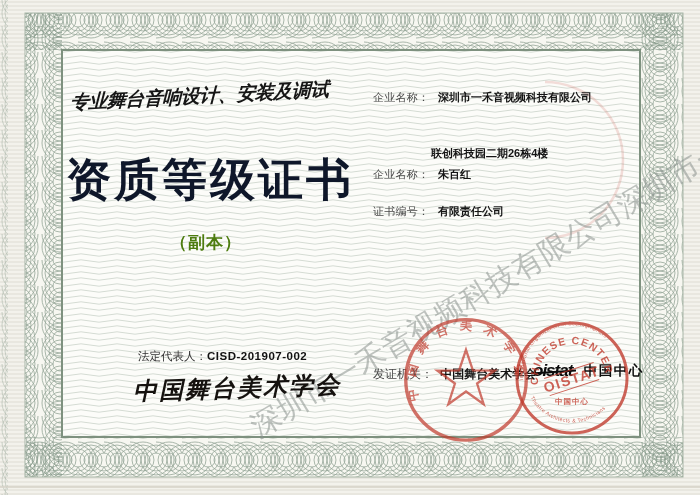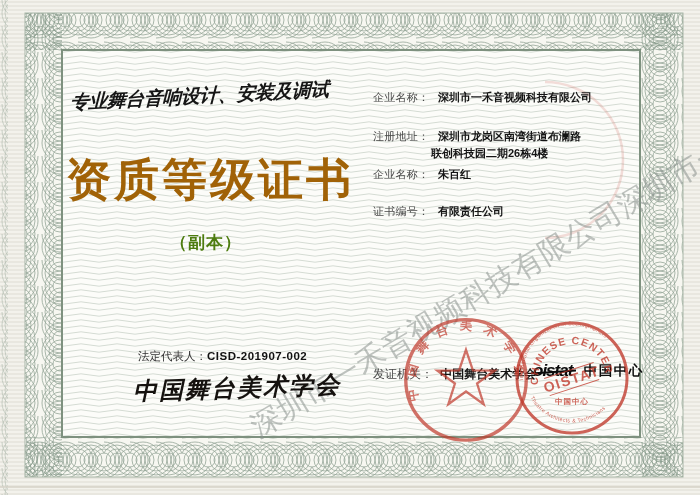--- a/index.html
+++ b/index.html
@@ -9,21 +9,21 @@
   .stage *{box-sizing:border-box;}
   .abs{position:absolute;}
   .bg{position:absolute;left:0;top:0;z-index:0;}
   
   .watermark{position:absolute;left:243px;top:412px;z-index:1;white-space:nowrap;
     transform:rotate(-31deg);transform-origin:0 0;font-size:30px;letter-spacing:.5px;
     color:rgba(138,145,142,.55);font-weight:400;}
   
   .subtitle{left:70px;top:90px;z-index:2;font-size:19px;font-weight:bold;font-style:italic;
     color:#161616;letter-spacing:-.5px;transform:rotate(-3deg) skewX(-4deg);transform-origin:0 50%;}
-  .title{left:66px;top:150px;z-index:2;font-size:45px;font-weight:bold;color:#a16207;letter-spacing:3px;}
+  .title{left:66px;top:150px;z-index:2;font-size:45px;font-weight:bold;color:#0f172a;letter-spacing:3px;}
   .copy{left:170px;top:231px;z-index:2;font-size:17px;font-weight:bold;color:#4d7c0f;letter-spacing:1px;}
   
   .row{position:absolute;left:373px;z-index:2;font-size:11px;color:#474747;white-space:nowrap;}
   .lbl{display:inline-block;width:56px;text-align:justify;text-align-last:justify;vertical-align:top;}
   .val{font-weight:bold;color:#141414;margin-left:6px;}
   .val2{position:absolute;left:431px;z-index:2;font-size:11px;font-weight:bold;color:#141414;white-space:nowrap;}
   .brow{font-size:12px;}
   .brow .lbl{width:58px;}
   
   .certno{left:138px;top:349px;z-index:2;font-size:11.5px;color:#333;white-space:nowrap;}
@@ -96,24 +96,20 @@
   <div class="watermark"><span>深圳市一禾音视频科技有限公司</span><span>深圳市一禾音视频科技有限公司</span></div>
 
   <div class="abs subtitle">专业舞台音响设计、安装及调试</div>
   <div class="abs title">资质等级证书</div>
   <div class="abs copy">（副本）</div>
 
   <div class="row" style="top:90px">
     <span class="lbl">企业名称：</span>
     <span class="val">深圳市一禾音视频科技有限公司</span>
   </div>
-  <div class="row" style="top:129px">
-    <span class="lbl">注册地址：</span>
-    <span class="val">深圳市龙岗区南湾街道布澜路</span>
-  </div>
   <div class="val2" style="top:146px">联创科技园二期26栋4楼</div>
   <div class="row" style="top:167px">
     <span class="lbl">企业名称：</span>
     <span class="val">朱百红</span>
   </div>
   <div class="row" style="top:204px">
     <span class="lbl">证书编号：</span>
     <span class="val">有限责任公司</span>
   </div>
 

